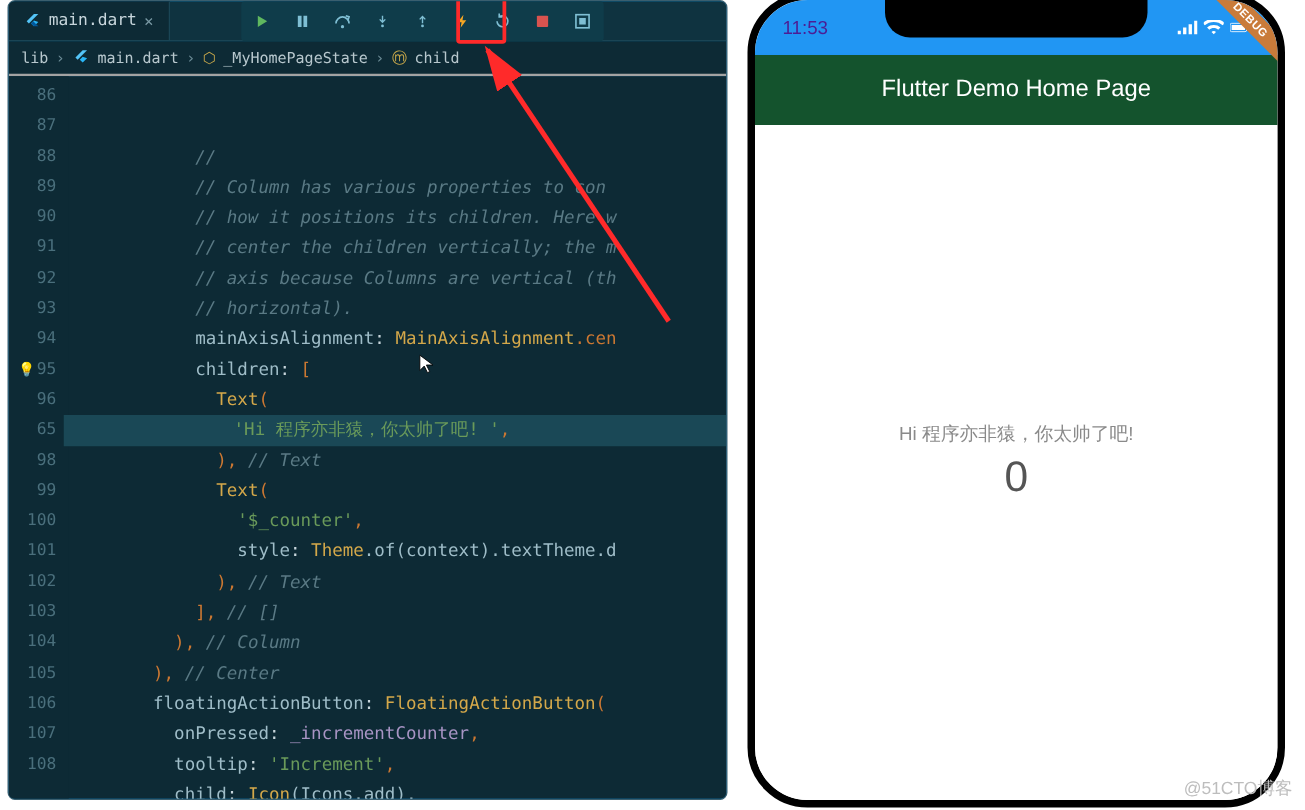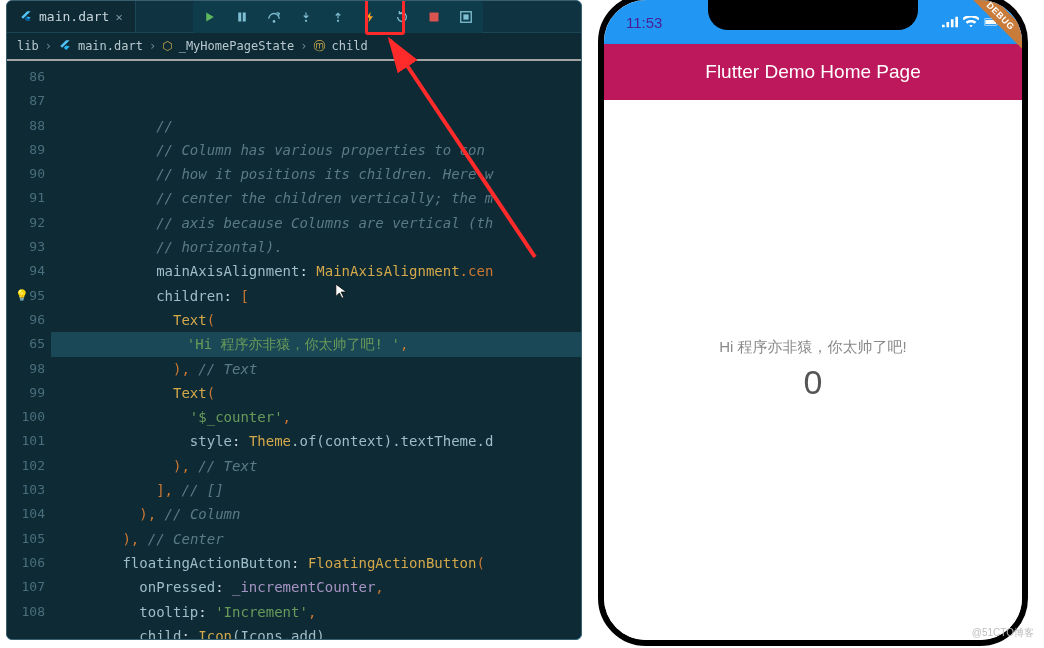--- a/index.html
+++ b/index.html
@@ -31,26 +31,26 @@
 .punct { color:#cc7832; }
 .lines .hl { background:#1a4856; display:block; margin-left:-4px; padding-left:1px; }
 .cursor-ptr { position:absolute; left:280px; top:222px; width:14px; height:18px; }
 .arrow { position:absolute; left:380px; top:32px; width:180px; height:230px; pointer-events:none; }
 .phone { position:absolute; left:598px; top:-6px; width:430px; height:652px; }
 .phone-body { width:100%; height:100%; background:#fff; border:6px solid #000; border-radius:48px; position:relative; overflow:hidden; }
 .notch { position:absolute; top:0; left:50%; transform:translateX(-50%); width:210px; height:30px; background:#000; border-radius:0 0 20px 20px; z-index:5; }
 .statusbar { height:44px; background:#2196f3; display:flex; align-items:center; justify-content:space-between; padding:0 22px; color:#4c1d95; font-size:15px; font-family:-apple-system,sans-serif; font-weight:500; }
 .statusbar .right { display:flex; align-items:center; gap:5px; }
 .statusbar .right svg { width:16px; height:12px; fill:#fff; }
-.appbar { height:56px; background:#be185d; display:flex; align-items:center; justify-content:center; color:#fff; font-size:19px; font-family:-apple-system,sans-serif; box-shadow:0 2px 4px rgba(0,0,0,0.2); }
+.appbar { height:56px; background:#14532d; display:flex; align-items:center; justify-content:center; color:#fff; font-size:19px; font-family:-apple-system,sans-serif; box-shadow:0 2px 4px rgba(0,0,0,0.2); }
 .phone-content { position:absolute; top:100px; left:0; right:0; bottom:0; background:#fff; display:flex; flex-direction:column; align-items:center; justify-content:center; font-family:-apple-system,sans-serif; }
 .phone-text1 { color:#8a8a8a; font-size:15px; margin-bottom:6px; }
 .phone-counter { color:#555; font-size:34px; font-weight:300; }
 .debug-banner { position:absolute; top:8px; right:-30px; transform:rotate(45deg); background:#c97b3a; color:#fff; font-size:9px; padding:3px 34px; font-family:sans-serif; font-weight:bold; letter-spacing:0.5px; }
-.watermark { position:absolute; right:10px; bottom:8px; color:#bdbdbd; font-size:10px; font-family:sans-serif; }
+.watermark { position:absolute; right:10px; bottom:8px; color:#bdbdbd; font-size:14px; font-family:sans-serif; }
 </style>
 </head>
 <body>
 
 <div class="ide">
   <div class="tabbar">
     <div class="tab">
       <span class="flutter-icon"><svg viewBox="0 0 24 24">
             <path fill="#54c5f8" d="M14 2 4 12l3 3L20 2z"></path>
             <path fill="#29b6f6" d="M14 11l-4 4 4 4 6-6z"></path>

